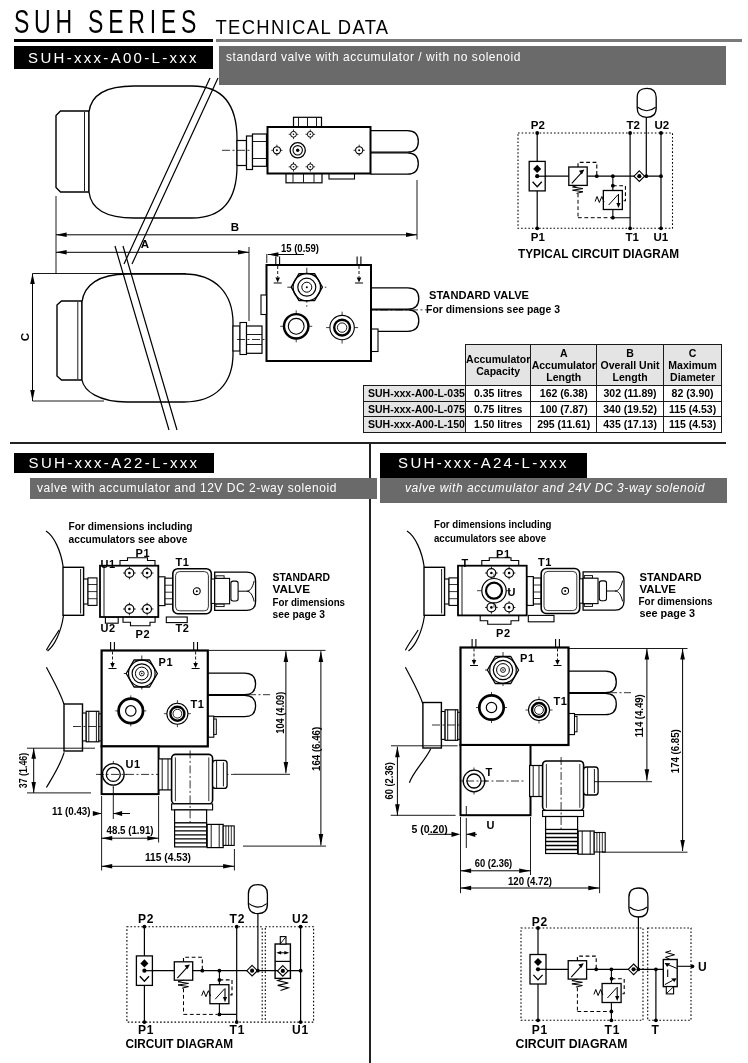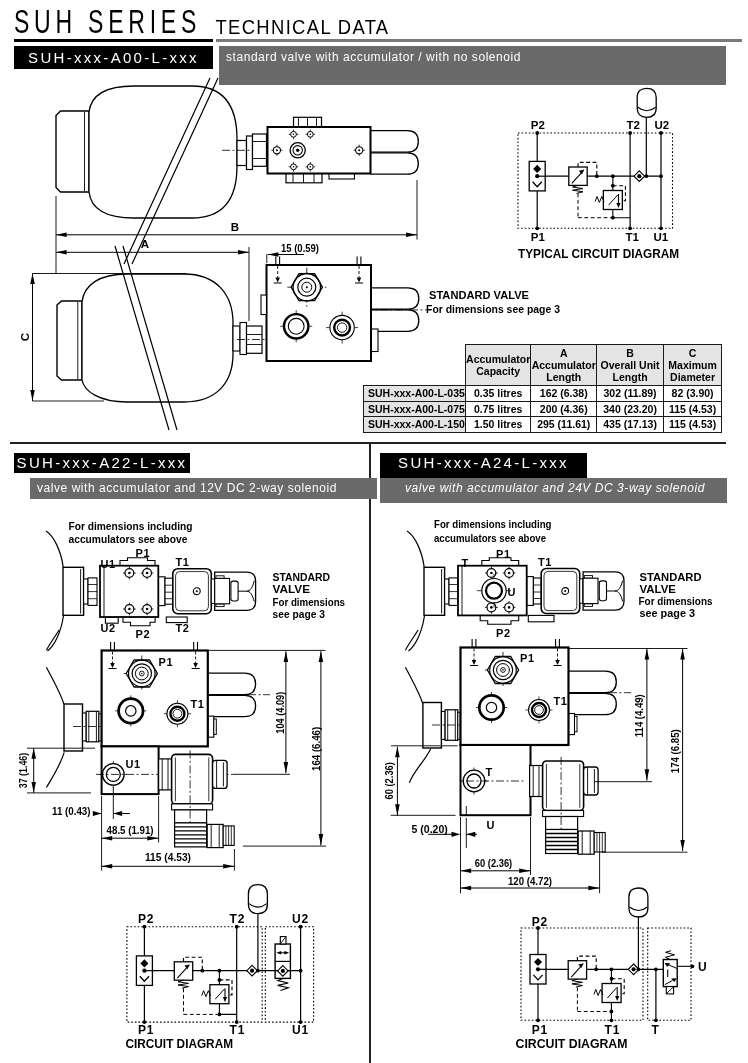--- a/index.html
+++ b/index.html
@@ -16,21 +16,21 @@
 </style></head>
 <body>
 <div id="pg">
 
 <div class="abs" style="left:14px;top:39px;width:199px;height:2.5px;background:#000;"></div>
 <div class="abs" style="left:216px;top:39px;width:526px;height:2.5px;background:#7a7a7a;"></div>
 <div class="barb" style="left:14px;top:45.5px;width:199px;height:23px;line-height:23px;">SUH-xxx-A00-L-xxx</div>
 <div class="barg" style="left:219px;top:45.5px;width:507px;height:39px;line-height:23.5px;padding-left:7px;box-sizing:border-box;">standard valve with accumulator / with no solenoid</div>
 <div class="abs" style="left:10px;top:442px;width:716px;height:1.6px;background:#222;"></div>
 <div class="abs" style="left:369.3px;top:442px;width:1.6px;height:621px;background:#222;"></div>
-<div class="barb" style="left:14px;top:453px;width:176px;height:19.5px;line-height:19.5px;">SUH-xxx-A22-L-xxx</div>
+<div class="barb" style="left:14px;top:453px;width:200px;height:19.5px;line-height:19.5px;">SUH-xxx-A22-L-xxx</div>
 <div class="barg" style="left:30px;top:478px;width:347px;height:21px;line-height:21.5px;padding-left:7px;box-sizing:border-box;">valve with accumulator and 12V DC 2-way solenoid</div>
 <div class="barb" style="left:380px;top:453px;width:207px;height:30px;line-height:19.5px;">SUH-xxx-A24-L-xxx</div>
 <div class="barg" style="left:380px;top:478px;width:347px;height:25px;line-height:21.5px;padding-left:25px;box-sizing:border-box;font-style:italic;">valve with accumulator and 24V DC 3-way solenoid</div>
 <table id="tbl">
 <tbody>
         <tr>
           <td class="non" style="width:100px;"></td>
           <td class="hdr" style="width:64.6px;">Accumulator<br>Capacity</td>
           <td class="hdr" style="width:64.6px;">A<br>Accumulator<br>Length</td>
           <td class="hdr" style="width:66px;">B<br>Overall Unit<br>Length</td>
@@ -39,22 +39,22 @@
 <tr>
           <td class="lbl">SUH-xxx-A00-L-035</td>
           <td class="dat">0.35 litres</td>
           <td class="dat">162 (6.38)</td>
           <td class="dat">302 (11.89)</td>
           <td class="dat">82 (3.90)</td>
         </tr>
 <tr>
           <td class="lbl">SUH-xxx-A00-L-075</td>
           <td class="dat">0.75 litres</td>
-          <td class="dat">200 (4.36)</td>
-          <td class="dat">340 (23.20)</td>
+          <td class="dat">100 (7.87)</td>
+          <td class="dat">340 (19.52)</td>
           <td class="dat">115 (4.53)</td>
         </tr>
 <tr>
           <td class="lbl">SUH-xxx-A00-L-150</td>
           <td class="dat">1.50 litres</td>
           <td class="dat">295 (11.61)</td>
           <td class="dat">435 (17.13)</td>
           <td class="dat">115 (4.53)</td>
         </tr>
 </tbody>

